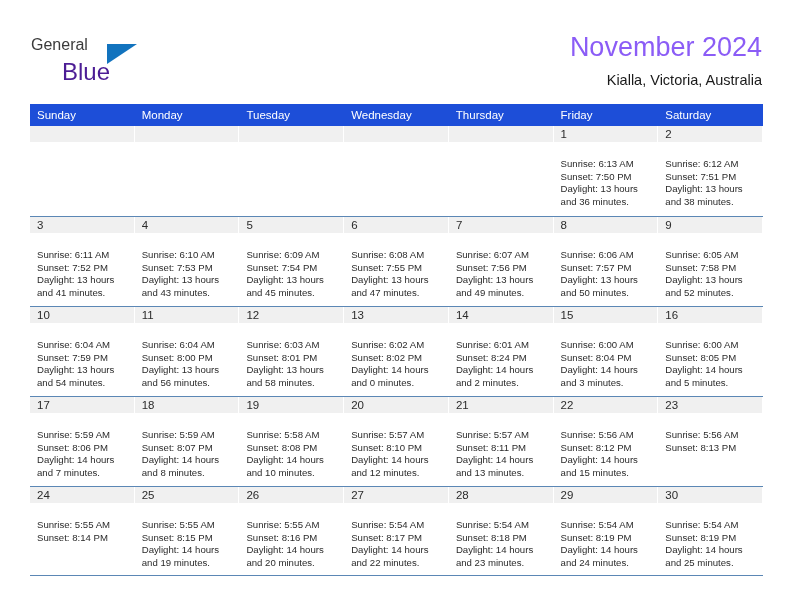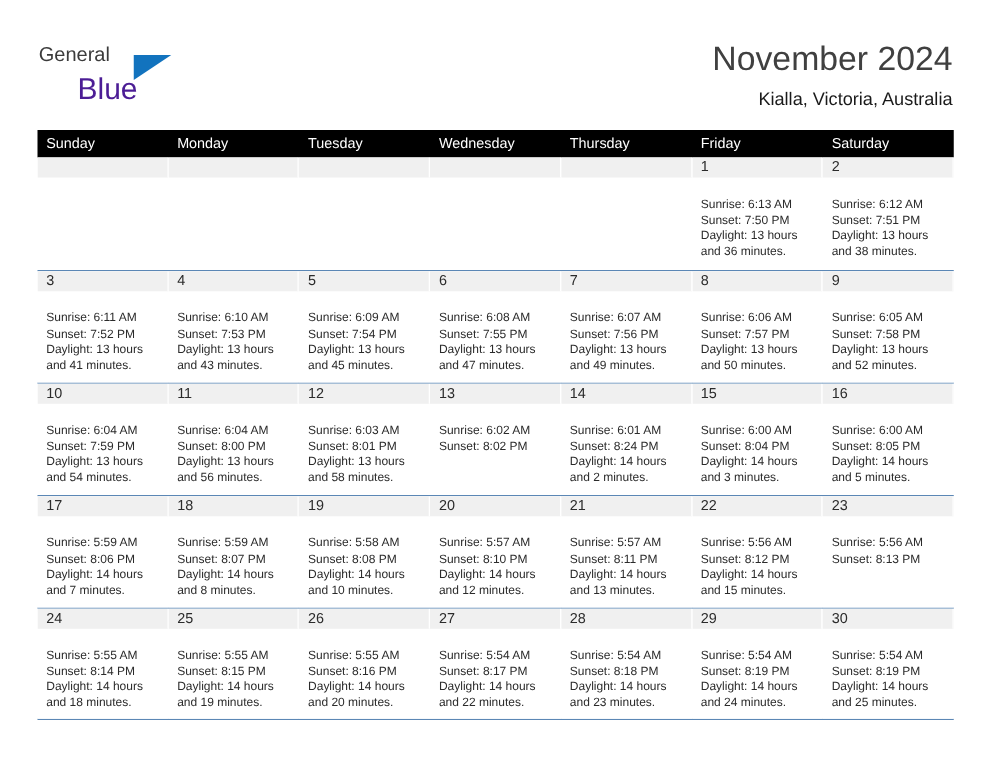--- a/index.html
+++ b/index.html
@@ -64,21 +64,21 @@
   }
 
   .title-block {
     position: absolute;
     right: 30px;
     top: 30px;
     text-align: right;
   }
   .cal-title {
     font-size: 27px;
-    color: #404040;
+    color: #8b5cf6;
     line-height: 34px;
     white-space: nowrap;
     font-weight: normal;
   }
   .cal-subtitle {
     font-size: 14.5px;
     color: #1a1a1a;
     line-height: 22px;
     margin-top: 5px;
     white-space: nowrap;
@@ -86,22 +86,23 @@
 
   
   .calendar {
     position: absolute;
     left: 30px;
     top: 104px;
     width: 733px;
   }
   .weekday-row {
     display: flex;
-    background: #000000;
+    background: #1d4ed8;
     height: 22px;
+    justify-content: flex-end;
   }
   .weekday {
     flex: 1 1 0;
     color: #ffffff;
     font-size: 11.5px;
     line-height: 22px;
     padding-left: 7px;
     box-sizing: border-box;
     white-space: nowrap;
   }
@@ -336,20 +337,21 @@
           <div class="daylight">Daylight: 13 hours and 58 minutes.</div>
         </div>
       </div>
       <div class="day-cell">
         <div class="daynum-band">
             <span class="daynum">13</span>
           </div>
         <div class="day-info">
           <div>Sunrise: 6:02 AM</div>
           <div>Sunset: 8:02 PM</div>
+          <div class="daylight">Daylight: 14 hours and 0 minutes.</div>
         </div>
       </div>
       <div class="day-cell">
         <div class="daynum-band">
             <span class="daynum">14</span>
           </div>
         <div class="day-info">
           <div>Sunrise: 6:01 AM</div>
           <div>Sunset: 8:24 PM</div>
           <div class="daylight">Daylight: 14 hours and 2 minutes.</div>
@@ -450,21 +452,20 @@
     </div>
 
     <div class="week-row last">
       <div class="day-cell">
         <div class="daynum-band">
             <span class="daynum">24</span>
           </div>
         <div class="day-info">
           <div>Sunrise: 5:55 AM</div>
           <div>Sunset: 8:14 PM</div>
-          <div class="daylight">Daylight: 14 hours and 18 minutes.</div>
         </div>
       </div>
       <div class="day-cell">
         <div class="daynum-band">
             <span class="daynum">25</span>
           </div>
         <div class="day-info">
           <div>Sunrise: 5:55 AM</div>
           <div>Sunset: 8:15 PM</div>
           <div class="daylight">Daylight: 14 hours and 19 minutes.</div>

